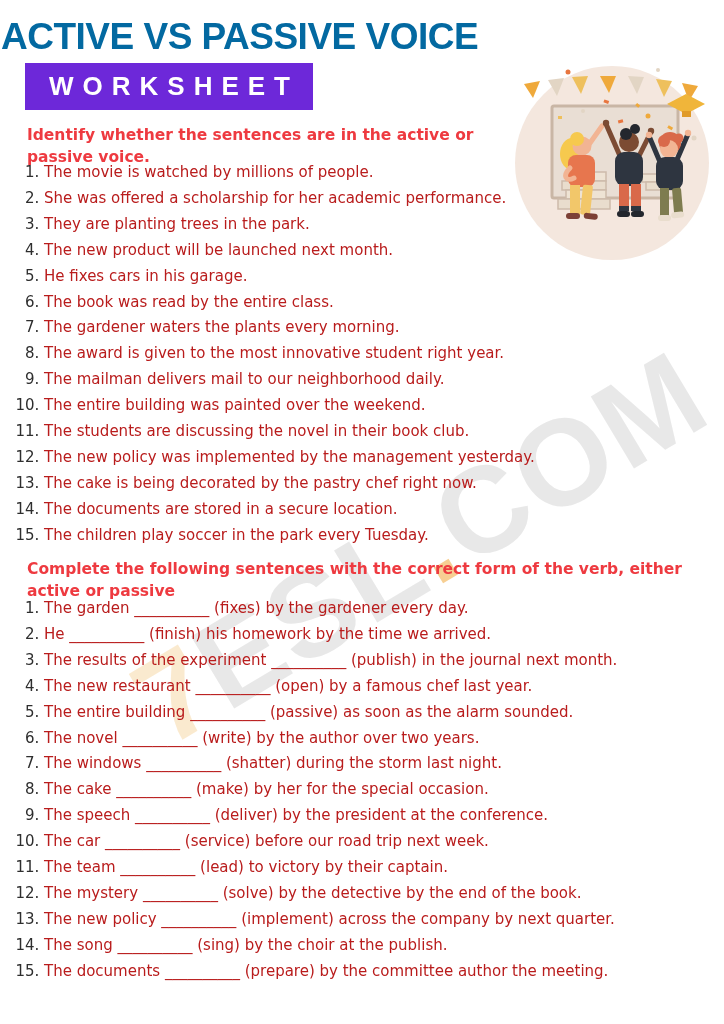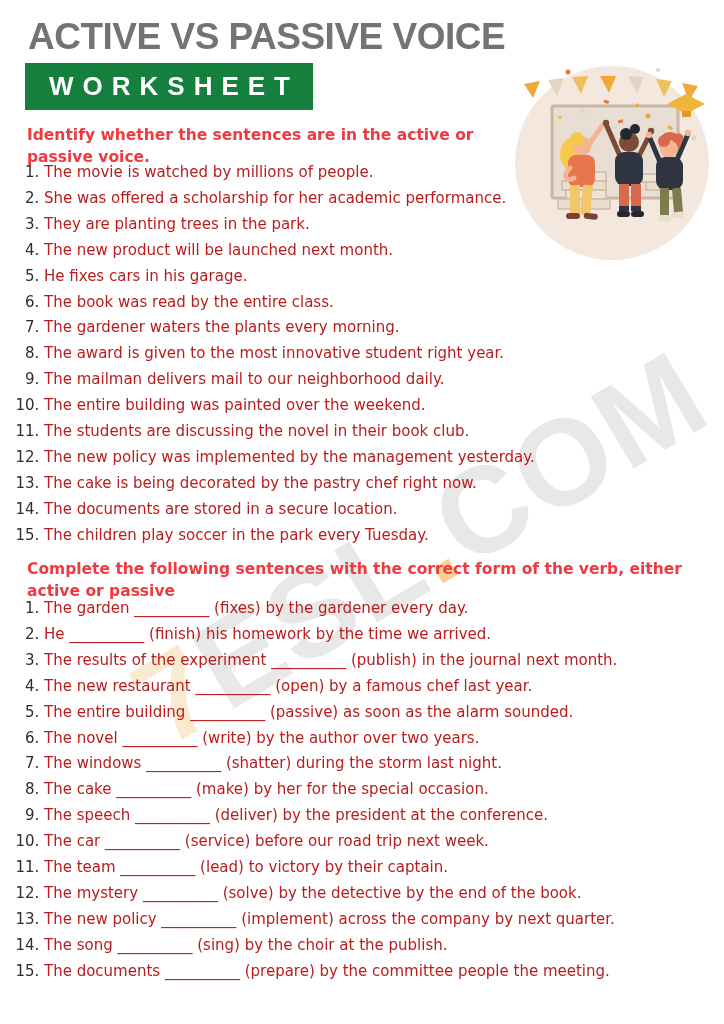--- a/index.html
+++ b/index.html
@@ -15,27 +15,27 @@
     opacity:0.55;z-index:0;user-select:none;
   }
   .wm-gray{color:#d6d6d6;}
   .wm-seven{color:#f7d9a8;}
   .wm-dot{color:#f2a93c;}
 
   .content{position:relative;z-index:1;}
 
   
   .title{
-    position:absolute;left:28px;top:16px;margin:0;
+    position:absolute;left:1px;top:16px;margin:0;
     font-family:"Liberation Sans",sans-serif;font-weight:bold;
-    font-size:37px;letter-spacing:-0.5px;color:#737373;
+    font-size:37px;letter-spacing:-0.5px;color:#0369a1;
   }
   .badge{
     position:absolute;left:25px;top:63px;
-    background:#15803d;color:#ffffff;
+    background:#6d28d9;color:#ffffff;
     font-family:"Liberation Sans",sans-serif;font-weight:bold;
     font-size:26px;letter-spacing:9px;
     padding:8px 14px 8px 24px;
   }
 
   
   .instruction{
     position:absolute;left:14px;margin:13px;
     font-weight:bold;font-size:15.5px;line-height:21.5px;color:#ee3a40;
   }
@@ -185,17 +185,17 @@
         <li>The entire building __________ (passive) as soon as the alarm sounded.</li>
         <li>The novel __________ (write) by the author over two years.</li>
         <li>The windows __________ (shatter) during the storm last night.</li>
         <li>The cake __________ (make) by her for the special occasion.</li>
         <li>The speech __________ (deliver) by the president at the conference.</li>
         <li>The car __________ (service) before our road trip next week.</li>
         <li>The team __________ (lead) to victory by their captain.</li>
         <li>The mystery __________ (solve) by the detective by the end of the book.</li>
         <li>The new policy __________ (implement) across the company by next quarter.</li>
         <li>The song __________ (sing) by the choir at the publish.</li>
-        <li>The documents __________ (prepare) by the committee people the meeting.</li>
+        <li>The documents __________ (prepare) by the committee author the meeting.</li>
       </ol>
 
   </div>
 </div>
 
 </body></html>

